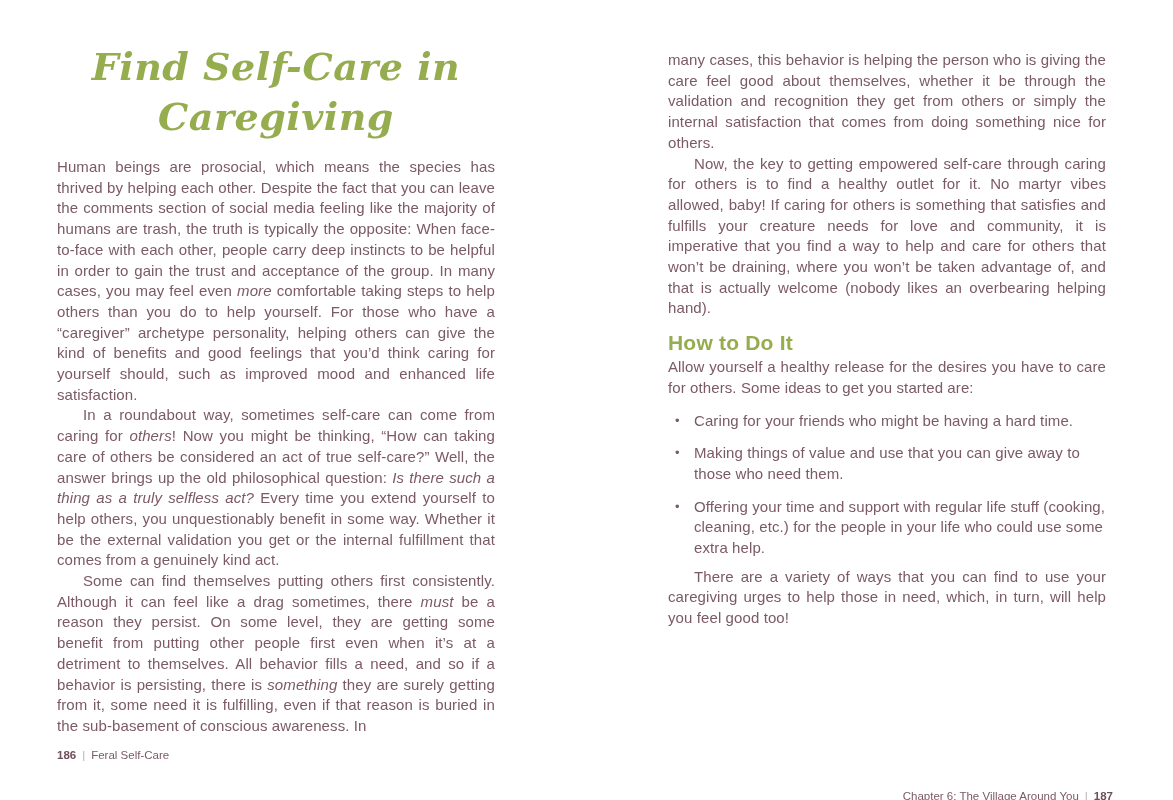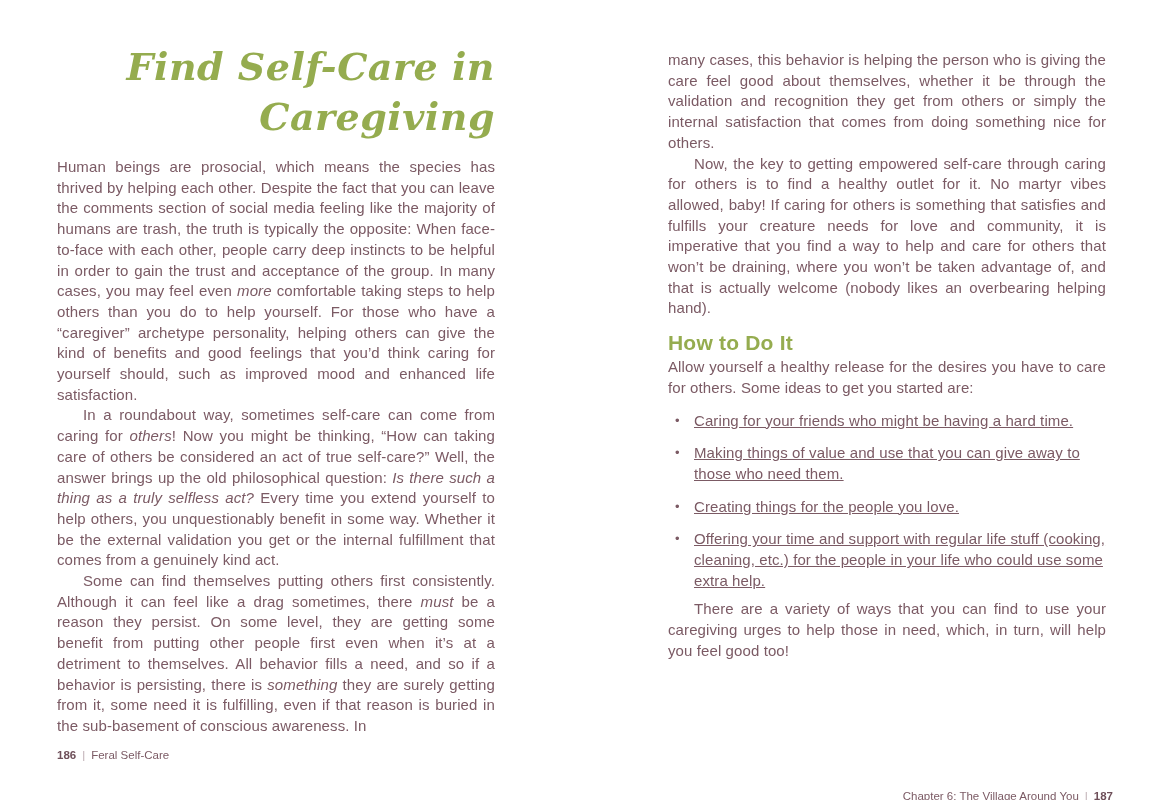--- a/index.html
+++ b/index.html
@@ -23,21 +23,21 @@
   .col-left  { left: 57px;  top: 42px; }
   .col-right { left: 668px; top: 50px; }
   .doc-title {
     font-family: "DejaVu Serif", serif;
     font-style: italic;
     font-weight: 700;
     color: #95ac4f;
     font-size: 38px;
     line-height: 50px;
     letter-spacing: 0.5px;
-    text-align: right;
+    text-align: center;
     margin: 0 0 15px 0;
   }
   .doc-title span { display: block; }
   .para { margin: 0; }
   .para.indent { text-indent: 26px; }
   .section-heading {
     color: #95ac4f;
     font-weight: 700;
     font-size: 21px;
     line-height: 21px;
@@ -48,21 +48,20 @@
   ul.bullets {
     list-style: none;
     margin: 8px 0 0 0;
     padding: 0;
     text-align: left;
   }
   ul.bullets li {
     position: relative;
     padding-left: 26px;
     margin: 12px 0 1px 0;
-    text-decoration: underline;
   }
   ul.bullets li::before {
     content: "\2022";
     position: absolute;
     left: 7px;
     top: 0;
     font-size: 13px;
   }
   .closing { margin-top: 8px; }
   .footer {
@@ -99,21 +98,20 @@
   <div class="col col-right">
     <div>
         <p class="para"><span>many cases, this behavior is helping the person who is giving the care feel good about themselves, whether it be through the validation and recognition they get from others or simply the internal satisfaction that comes from doing something nice for others.</span></p>
         <p class="para indent"><span>Now, the key to getting empowered self-care through caring for others is to find a healthy outlet for it. No martyr vibes allowed, baby! If caring for others is something that satisfies and fulfills your creature needs for love and community, it is imperative that you find a way to help and care for others that won’t be draining, where you won’t be taken advantage of, and that is actually welcome (nobody likes an overbearing helping hand).</span></p>
       </div>
     <h2 class="section-heading"><span>How to Do It</span></h2>
     <p class="para"><span>Allow yourself a healthy release for the desires you have to care for others. Some ideas to get you started are:</span></p>
     <ul class="bullets">
         <li><span>Caring for your friends who might be having a hard time.</span></li>
         <li><span>Making things of value and use that you can give away to those who need them.</span></li>
-        <li><span>Creating things for the people you love.</span></li>
         <li><span>Offering your time and support with regular life stuff (cooking, cleaning, etc.) for the people in your life who could use some extra help.</span></li>
       </ul>
     <p class="para indent closing"><span>There are a variety of ways that you can find to use your caregiving urges to help those in need, which, in turn, will help you feel good too!</span></p>
   </div>
 
   <div class="footer footer-left">
     <span class="page-num"><span>186</span></span><span class="sep"><span>|</span></span><span><span>Feral Self-Care</span></span>
   </div>
 
   <div class="footer footer-right">

